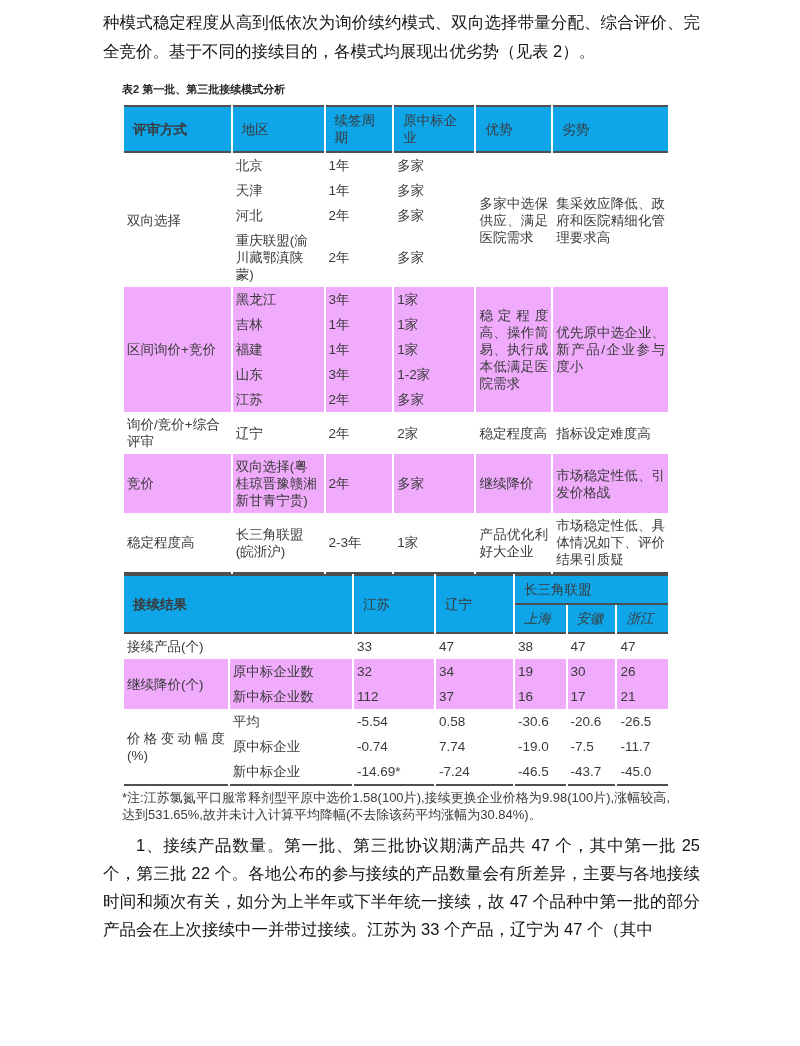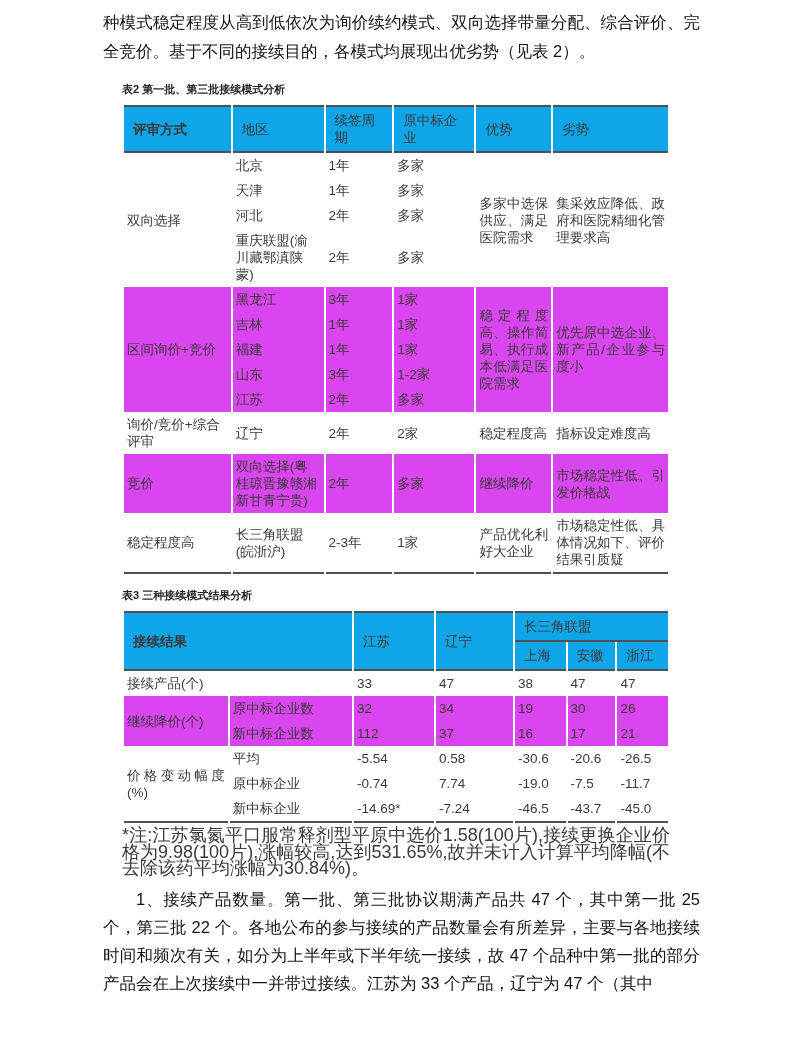--- a/index.html
+++ b/index.html
@@ -46,37 +46,37 @@
   }
   table.datatab th {
     background: #0ea5e9;
     border-top: 2px solid #4f4f4f;
     border-bottom: 2px solid #4f4f4f;
     font-weight: normal;
     padding: 5px 9px;
     text-align: left;
     vertical-align: middle;
   }
-  table.datatab tr.subhead th { border-top: none; }
+  table.datatab tr.subhead th { border-top: none; font-style: italic; }
   table.datatab .bold { font-weight: bold; }
   table.datatab td {
     padding: 4px 3px;
     vertical-align: middle;
     background: #ffffff;
   }
   table.datatab td.c { text-align: left; }
   table.datatab td.j { text-align: justify; }
-  table.datatab tr.stripe td { background: #d946ef; }
+  table.datatab tr.stripe td { background: #f0abfc; }
   table.datatab tr.last td, table.datatab .bb { border-bottom: 2px solid #4f4f4f; }
 
   .footnote {
     margin: 4px 0 0 19px;
     width: 548px;
     font-family: "Liberation Sans", sans-serif;
-    font-size: 18px;
+    font-size: 13px;
     line-height: 16.5px;
     color: #3a3a3a;
     text-align: justify;
   }
 </style>
 </head>
 <body>
 
 <div class="page">
 
@@ -183,21 +183,20 @@
           <td class="c">1家</td>
           <td class="j">产品优化利好大企业</td>
           <td class="j">市场稳定性低、具体情况如下、评价结果引质疑</td>
         </tr>
       </tbody>
     </table>
   </section>
 
 
   <section>
-    <h3 class="tab-title t3-title">表3 三种接续模式结果分析</h3>
     <table class="datatab">
       <colgroup>
         <col style="width:19.5%">
           <col style="width:23%">
           <col style="width:15%">
         <col style="width:14.5%">
           <col style="width:9.5%">
           <col style="width:9%">
           <col style="width:9.5%">
       </colgroup>

